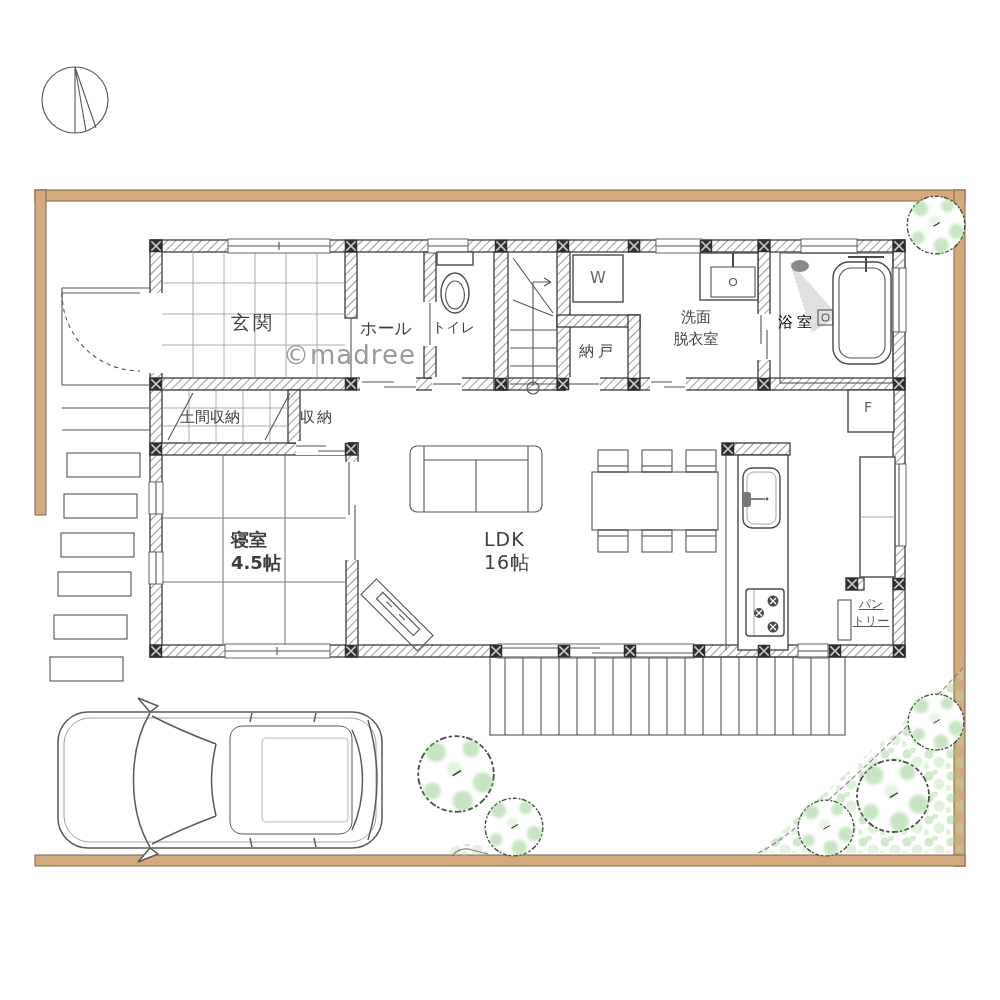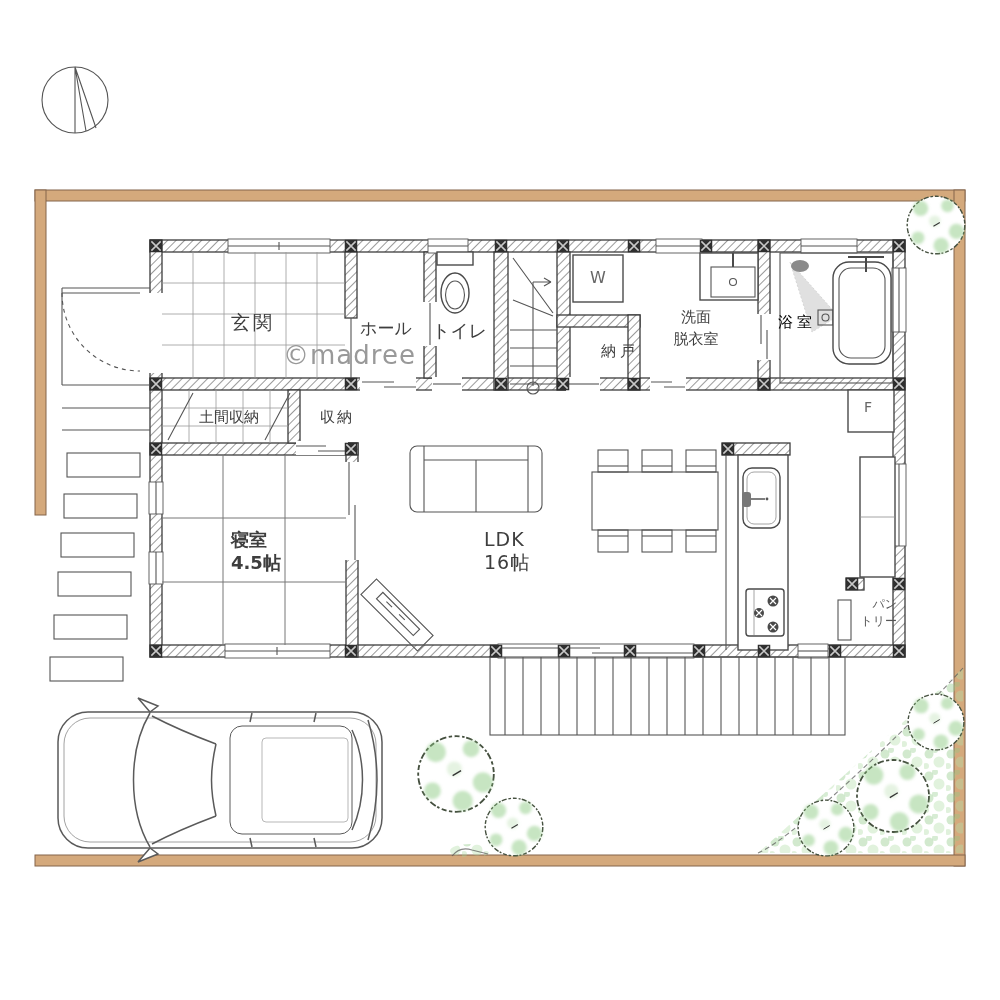--- a/index.html
+++ b/index.html
@@ -10,30 +10,30 @@
   .win{fill:#ffffff;stroke:#555;stroke-width:0.9;}
   .gap{fill:#ffffff;stroke:none;}
   .thin{stroke:#555;stroke-width:1.1;fill:none;}
   .lite{stroke:#8d8d8d;stroke-width:0.8;fill:none;}
   .fix{stroke:#4a4a4a;stroke-width:1.4;fill:#fff;}
   .grid{stroke:#9a9a9a;stroke-width:0.8;}
   .tat{stroke:#777;stroke-width:1;}
   .label{position:absolute;white-space:nowrap;color:#3e3e3e;}
   .lab-genkan{left:231px;top:310px;font-size:19px;letter-spacing:3px;}
   .lab-hall{left:360px;top:317px;font-size:17px;}
-  .lab-toilet{left:432px;top:319px;font-size:18px;font-family:Liberation Mono, monospace;}
+  .lab-toilet{left:432px;top:319px;font-size:14px;font-family:Liberation Mono, monospace;}
   .lab-w{left:590px;top:268px;font-size:16px;color:#666;}
-  .lab-nando{left:601px;top:342px;font-size:15px;letter-spacing:4px;}
+  .lab-nando{left:579px;top:342px;font-size:15px;letter-spacing:4px;}
   .lab-senmen{left:652px;top:306px;width:88px;text-align:center;font-size:15px;line-height:22px;}
   .lab-bath{left:778px;top:313px;font-size:15px;letter-spacing:4px;color:#000000;}
-  .lab-doma{left:180px;top:408px;font-size:15px;margin-left:19px;}
-  .lab-closet{left:320px;top:408px;font-size:15px;letter-spacing:2px;text-align:right;}
+  .lab-doma{left:180px;top:408px;font-size:15px;}
+  .lab-closet{left:300px;top:408px;font-size:15px;letter-spacing:2px;text-align:right;}
   .lab-bed{left:231px;top:528px;font-size:18px;line-height:23px;font-weight:bold;}
   .lab-ldk{left:484px;top:528px;font-size:19px;line-height:23px;letter-spacing:1px;}
-  .lab-pantry{left:845px;top:596px;width:52px;text-align:right;font-size:12px;line-height:17px;color:#555;}
+  .lab-pantry{left:845px;top:596px;width:52px;text-align:center;font-size:12px;line-height:17px;color:#555;text-decoration:underline;}
   .lab-f{left:864px;top:399px;font-size:14px;color:#666;}
   .lab-mark{left:283px;top:340px;font-size:26px;color:#8f8f8f;letter-spacing:1px;opacity:.9;}
 </style>
 </head>
 <body>
 
 <div id="canvas">
 
 <svg id="plan-svg" width="1000" height="1000" viewBox="0 0 1000 1000">
   <defs>

